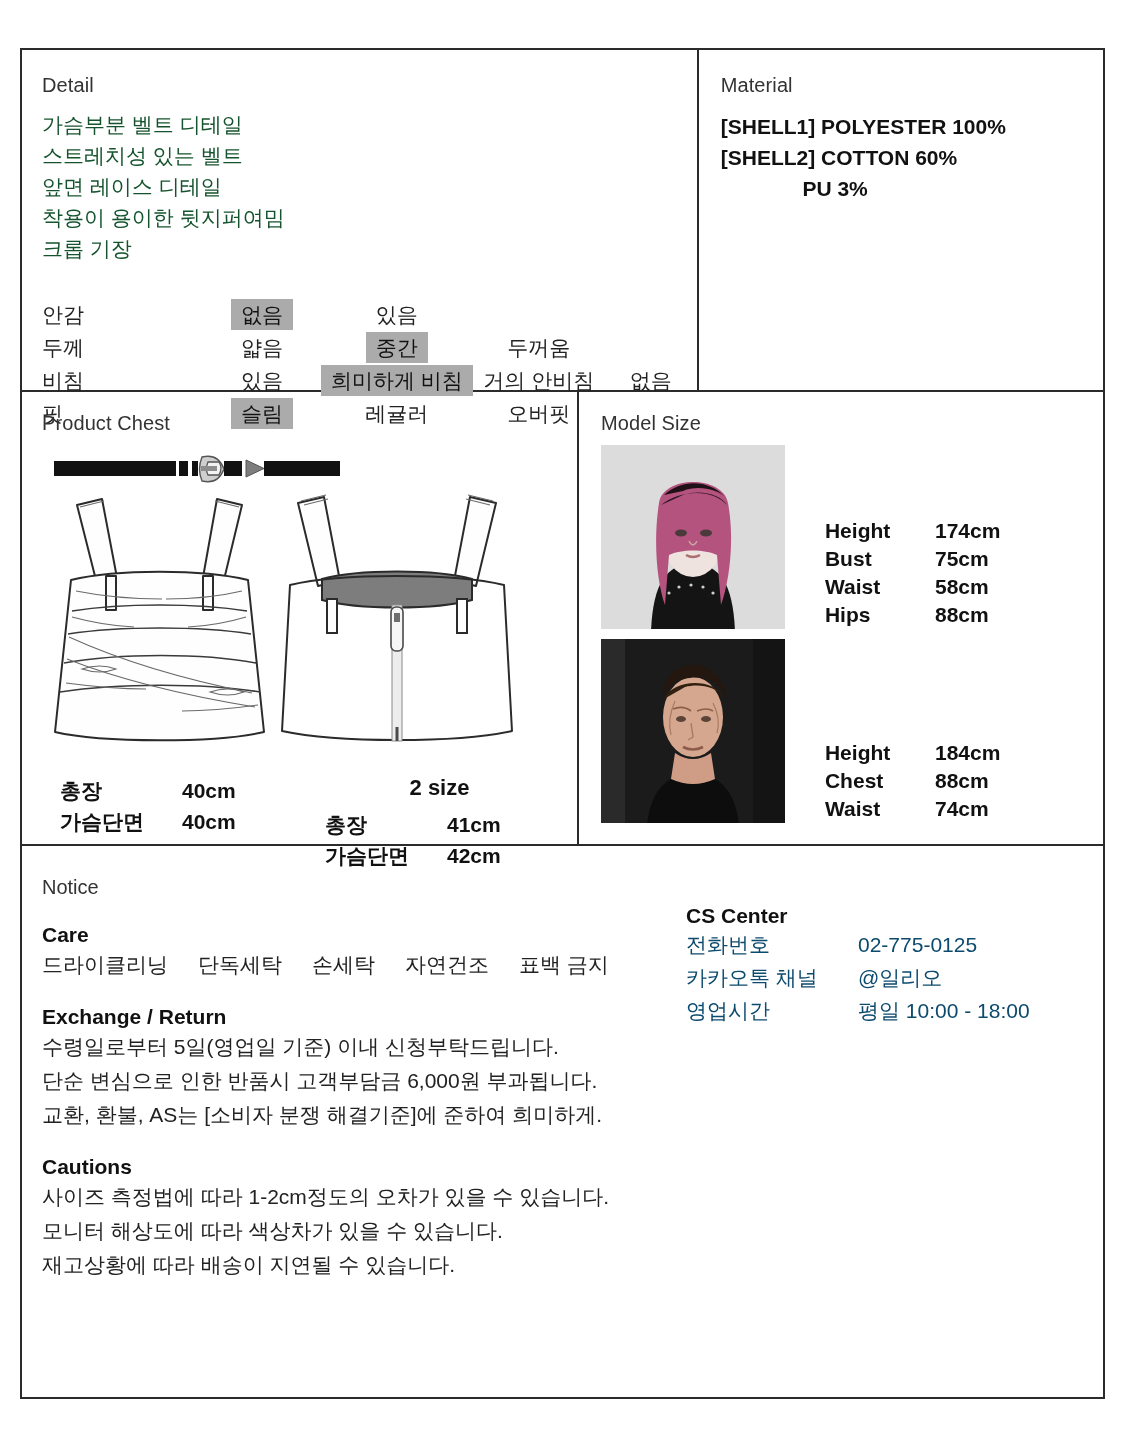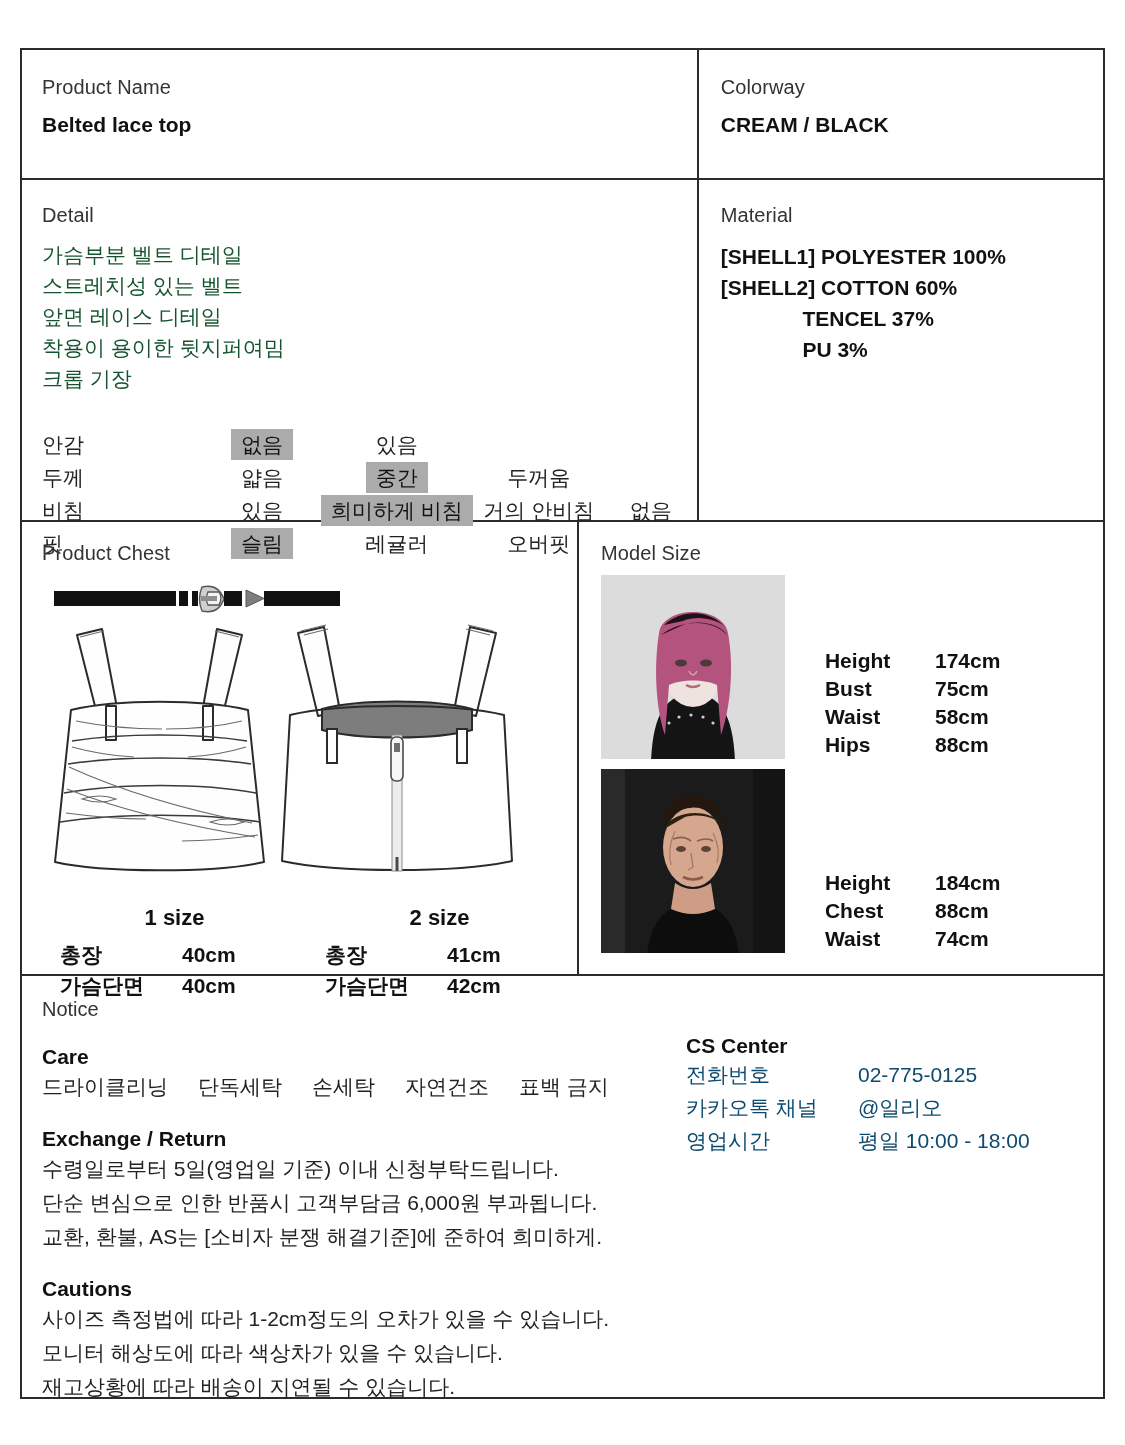--- a/index.html
+++ b/index.html
@@ -112,46 +112,36 @@
   
   .model-block { display: flex; align-items: flex-end; margin-top: 10px; }
   .model-photo { width: 184px; height: 184px; flex: none; position: relative; overflow: hidden; }
   .model-stats { margin-left: 40px; padding-top: 22px; }
   .mstat { display: flex; font-size: 21px; font-weight: bold; line-height: 28px; color: #111; }
   .mstat .mk { width: 110px; }
 
   
   #row4 { height: 419px; }
   #cell-notice { width: 1081px; padding: 22px 0 0 20px; position: relative; }
-  .notice-head { font-size: 20px; color: #333; }
+  .notice-head { font-size: 20px; color: #333; margin-top: 8px; }
   .sec-title { font-size: 21px; font-weight: bold; color: #111; margin-top: 24px; }
   .sec-line { font-size: 21px; color: #222; line-height: 32px; margin-top: 2px; }
   #care-line span { margin-right: 30px; }
   #cs-box { position: absolute; left: 664px; top: 58px; }
   #cs-box .cs-title { font-size: 21px; font-weight: bold; color: #111; }
   .cs-row { display: flex; font-size: 21px; color: #0c4a6e; line-height: 32px; margin-top: 1px; }
   .cs-row .ck { width: 172px; }
 
   svg { display: block; }
 </style>
 </head>
 <body>
 
 <div id="sheet">
 
-  <div class="row hline" id="row1">
-    <div class="cell vline" id="cell-name">
-      <div class="fieldlabel">Product Name</div>
-      <div class="fieldvalue">Belted lace top</div>
-    </div>
-    <div class="cell" id="cell-color">
-      <div class="fieldlabel">Colorway</div>
-      <div class="fieldvalue">CREAM / BLACK</div>
-    </div>
-  </div>
 
   <div class="row hline" id="row2">
     <div class="cell vline" id="cell-detail">
       <div class="fieldlabel">Detail</div>
       <ul class="detail-list" id="detail-list">
           <li>가슴부분 벨트 디테일</li>
           <li>스트레치성 있는 벨트</li>
           <li>앞면 레이스 디테일</li>
           <li>착용이 용이한 뒷지퍼여밈</li>
           <li>크롭 기장</li>
@@ -183,21 +173,20 @@
               <td class="attr-opt" style="min-width: 132px;"><span class="opt">오버핏</span></td>
             </tr>
           </tbody>
         </table>
     </div>
     <div class="cell" id="cell-material">
       <div class="fieldlabel">Material</div>
       <div class="mat-lines" id="mat-lines">
           <div class="mat-line">[SHELL1] POLYESTER 100%</div>
           <div class="mat-line">[SHELL2] COTTON 60%</div>
-          <div class="mat-line">              TENCEL 37%</div>
           <div class="mat-line">              PU 3%</div>
         </div>
     </div>
   </div>
 
   <div class="row hline" id="row3">
     <div class="cell vline" id="cell-psize">
       <div class="fieldlabel">Product Chest</div>
 
       <div id="tech-wrap">
@@ -268,21 +257,20 @@
             <path d="M21 14 L46 8"></path>
               <path d="M213 14 L188 8"></path>
             <path d="M24 18 L48 12"></path>
               <path d="M210 18 L186 12"></path>
           </g>
         </svg>
       </div>
 
       <div id="size-cols">
           <div class="size-col">
-            <div class="size-title">1 size</div>
             <div class="size-rows">
               <div class="size-row">
                 <span class="sk">총장</span>
                 <span class="sv">40cm</span>
               </div>
               <div class="size-row">
                 <span class="sk">가슴단면</span>
                 <span class="sv">40cm</span>
               </div>
             </div>

